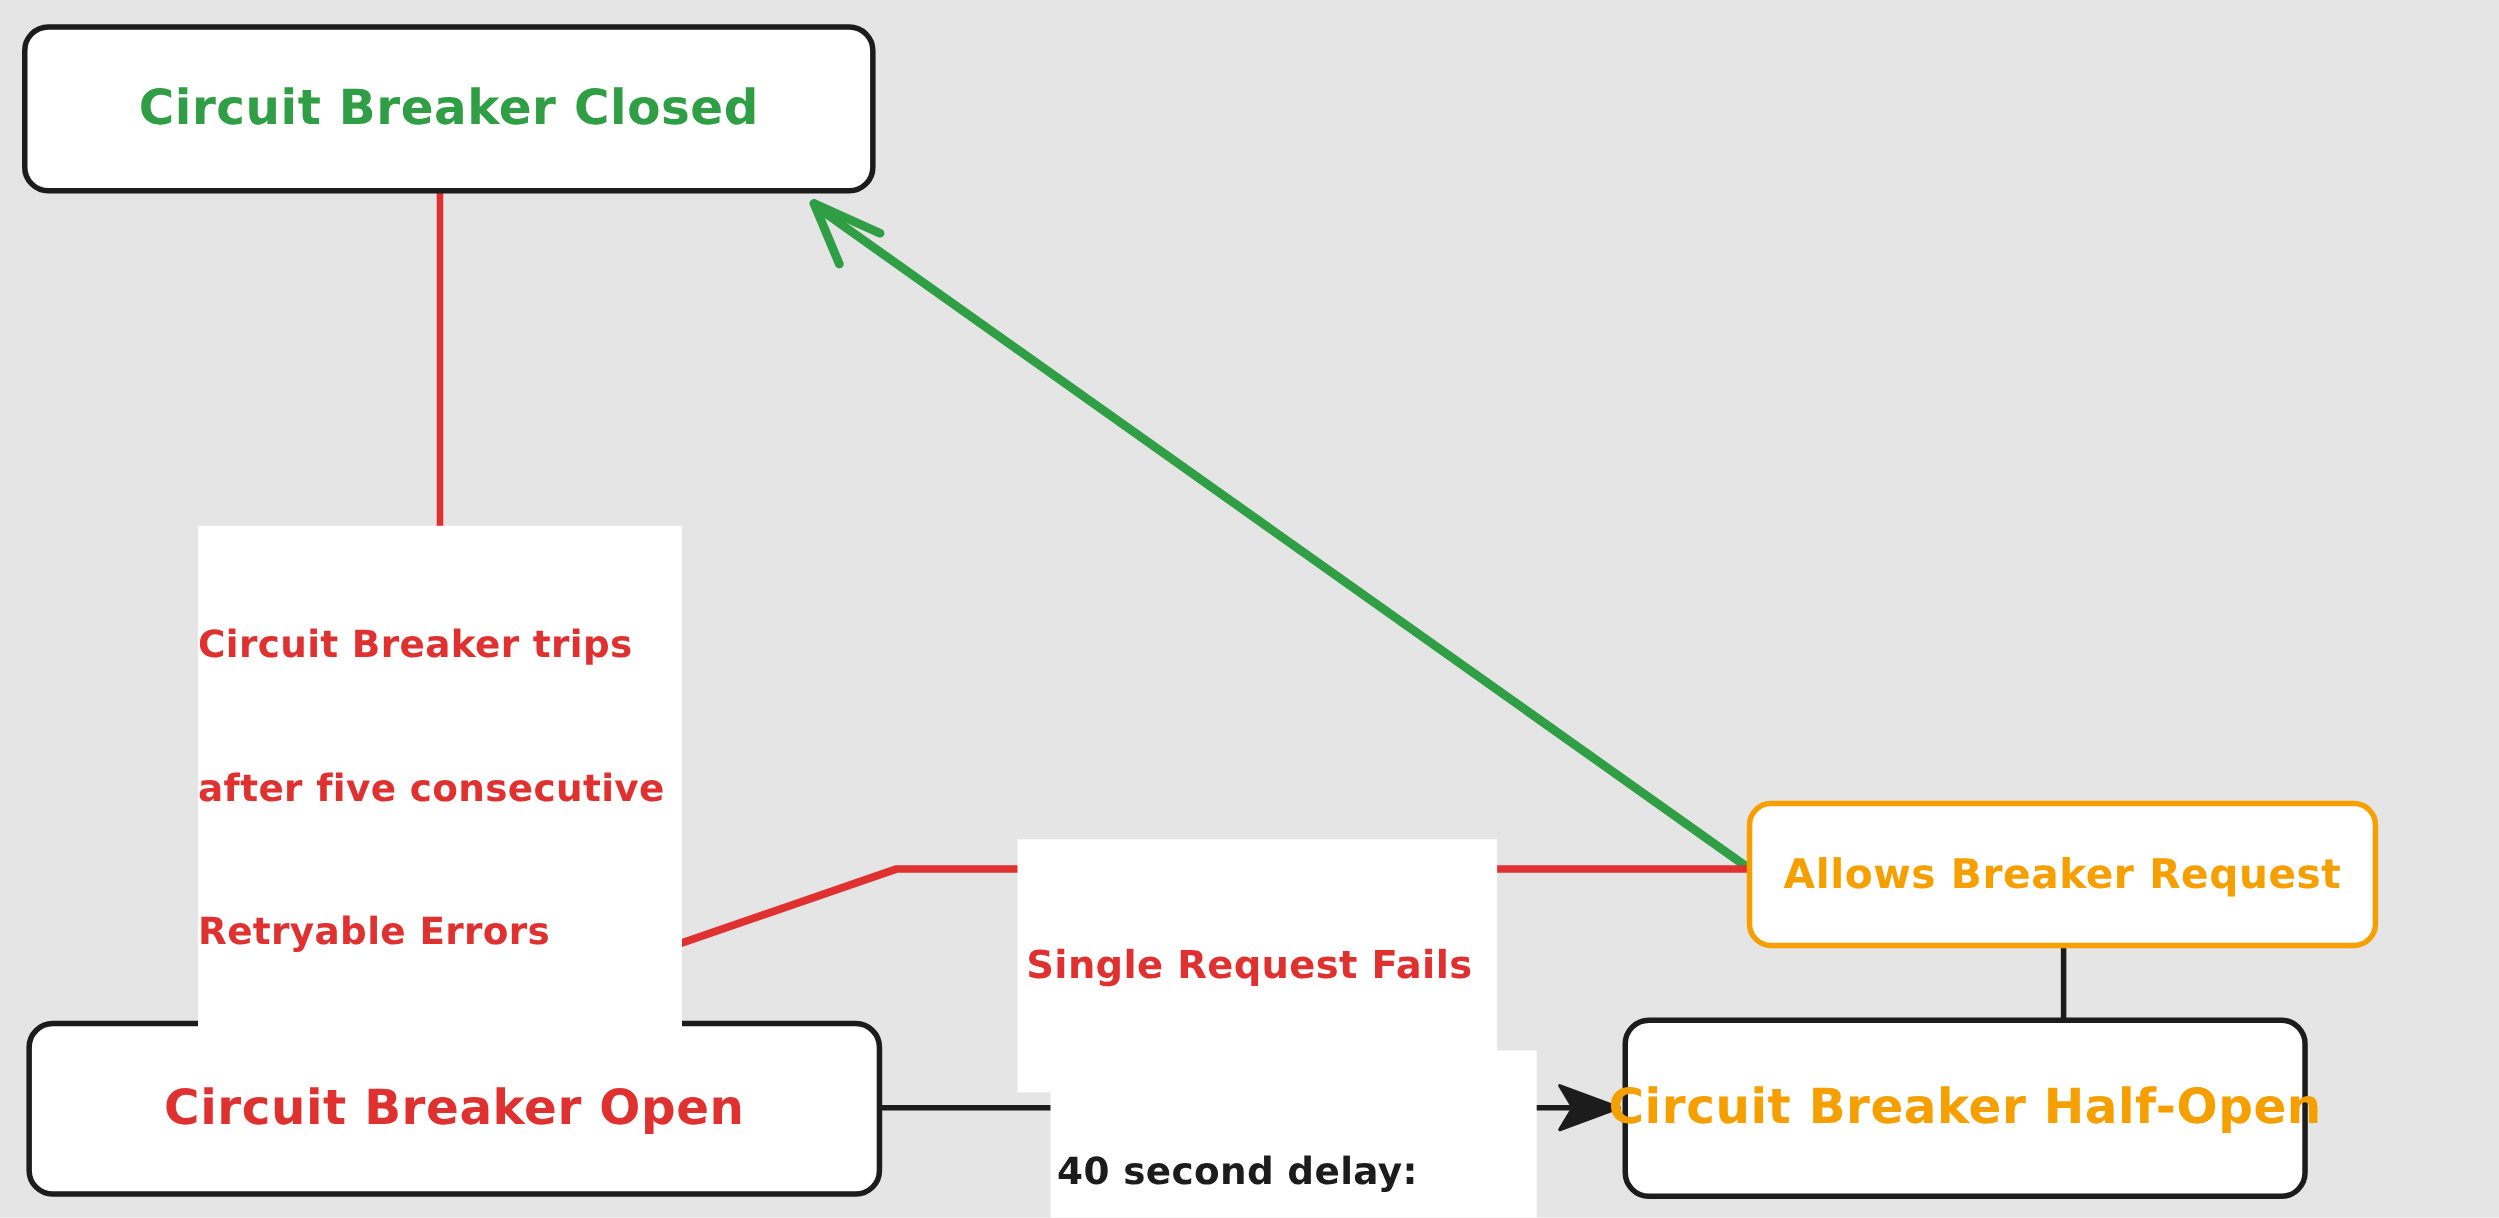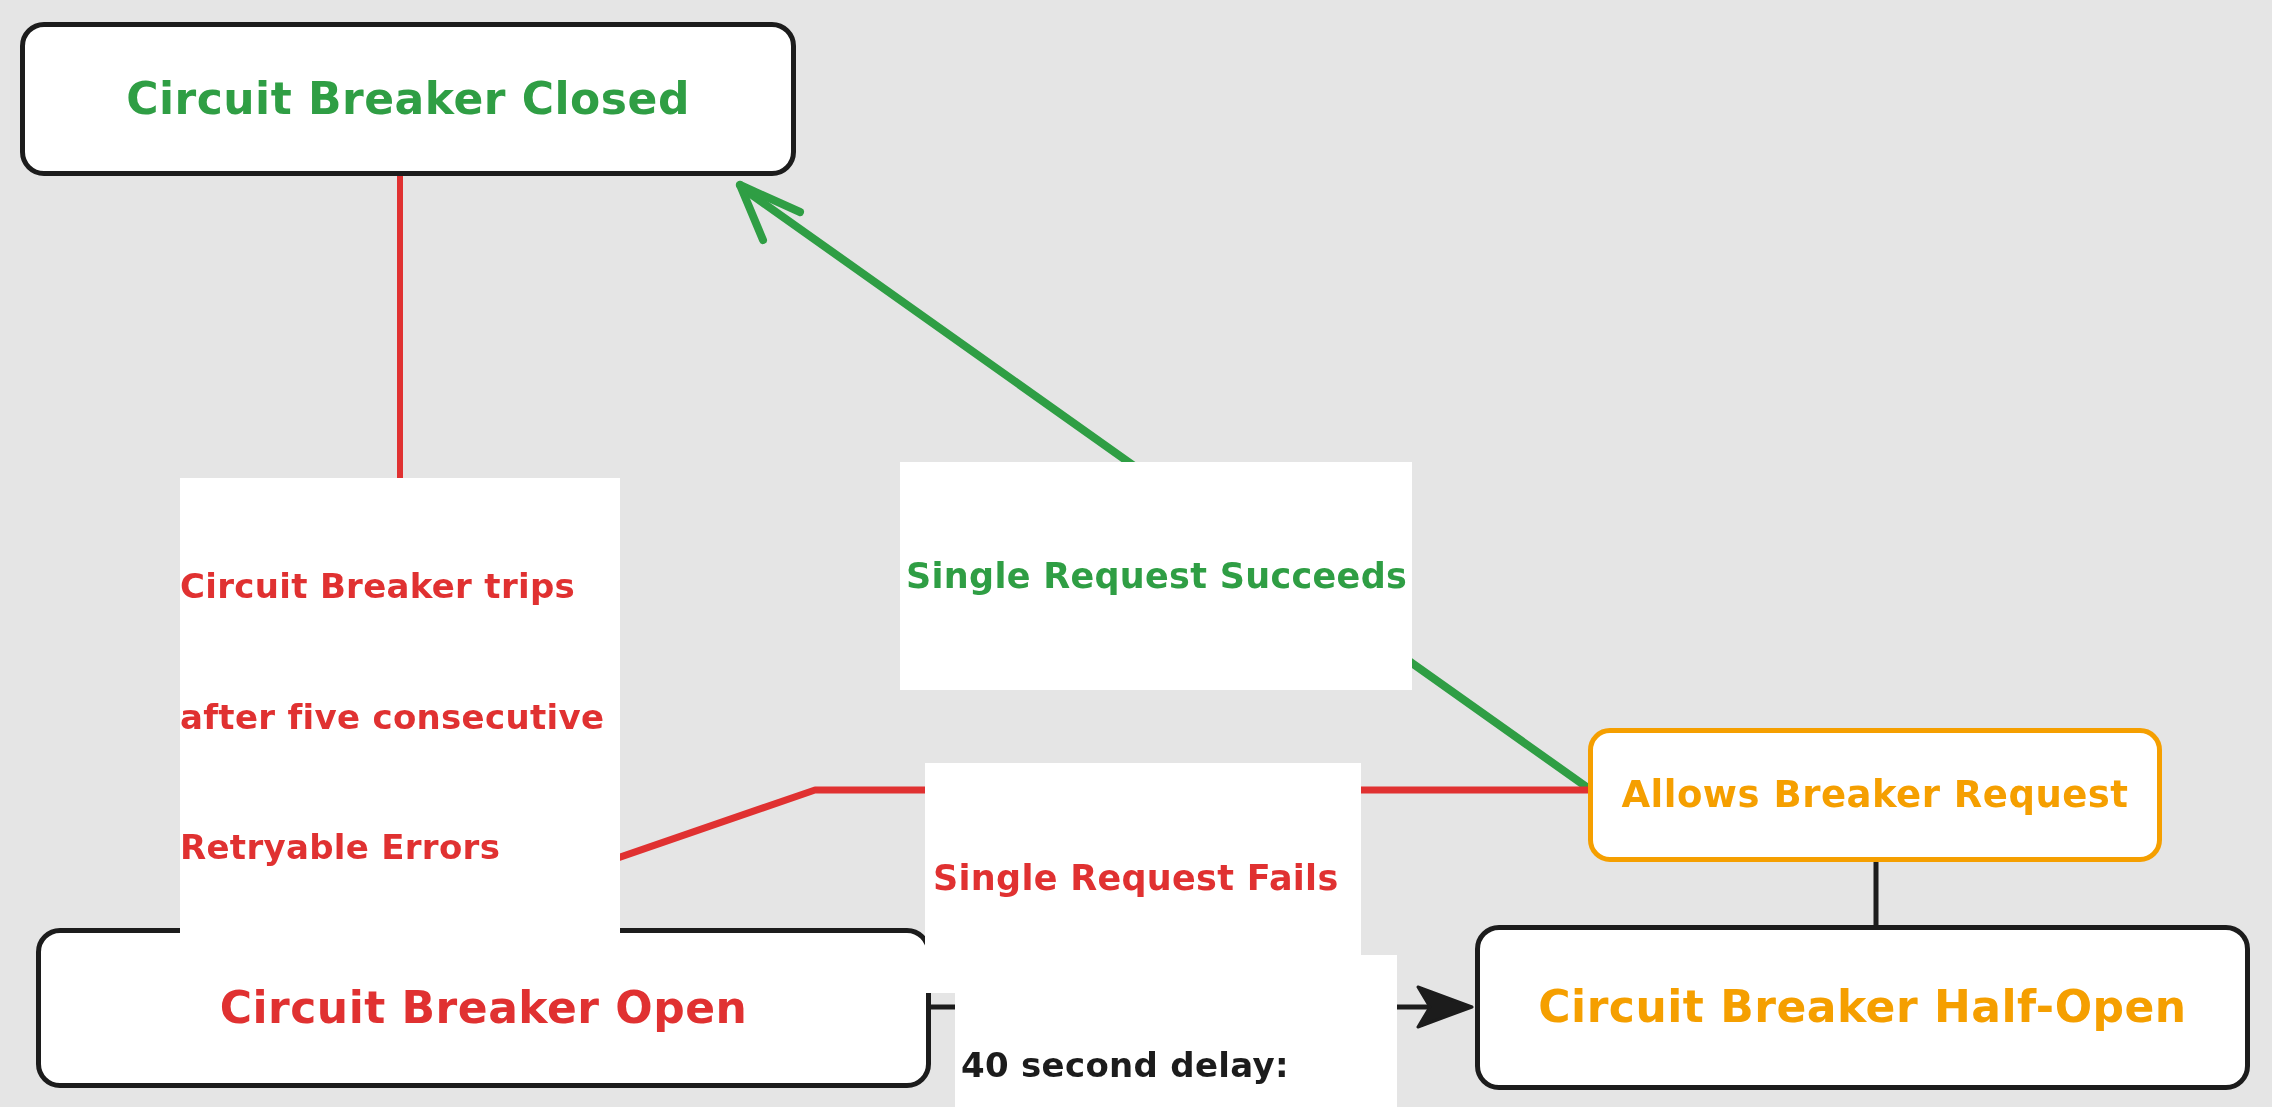--- a/index.html
+++ b/index.html
@@ -56,31 +56,31 @@
   .t-green { color: #2f9e44; }
   .t-red   { color: #e03131; }
   .t-orange{ color: #f59f00; }
 
   #node-closed {
     left: 20px; top: 22px; width: 776px; height: 154px;
   }
   #node-closed .node-label { font-size: 44px; }
 
   #node-open {
-    left: 36px; top: 928px; width: 895px; height: 160px;
+    left: 24px; top: 928px; width: 778px; height: 160px;
   }
   #node-open .node-label { font-size: 44px; }
 
   #node-allows {
     left: 1588px; top: 728px; width: 574px; height: 134px;
   }
   #node-allows .node-label { font-size: 37px; }
 
   #node-halfopen {
-    left: 1475px; top: 925px; width: 775px; height: 165px;
+    left: 1475px; top: 925px; width: 623px; height: 165px;
   }
   #node-halfopen .node-label { font-size: 44px; }
 
   
   .edge-label {
     position: absolute;
     font-family: "DejaVu Sans", sans-serif;
     font-weight: 600;
     line-height: 1.28;
     text-align: left;
@@ -164,23 +164,20 @@
   <div class="node node-black" id="node-halfopen">
     <span class="node-label t-orange">Circuit Breaker Half-Open</span>
   </div>
 
   <div class="edge-label" id="label-trips">
     <span class="lbl-line">Circuit Breaker trips</span>
     <span class="lbl-line">after five consecutive</span>
     <span class="lbl-line">Retryable Errors</span>
   </div>
 
-  <div class="edge-label" id="label-succeeds">
-    <span class="lbl-line">Single Request Succeeds</span>
-  </div>
 
   <div class="edge-label" id="label-fails">
     <span class="lbl-line">Single Request Fails</span>
   </div>
 
   <div class="edge-label" id="label-delay">
     <span class="lbl-line">40 second delay:</span>
     
   </div>
 

